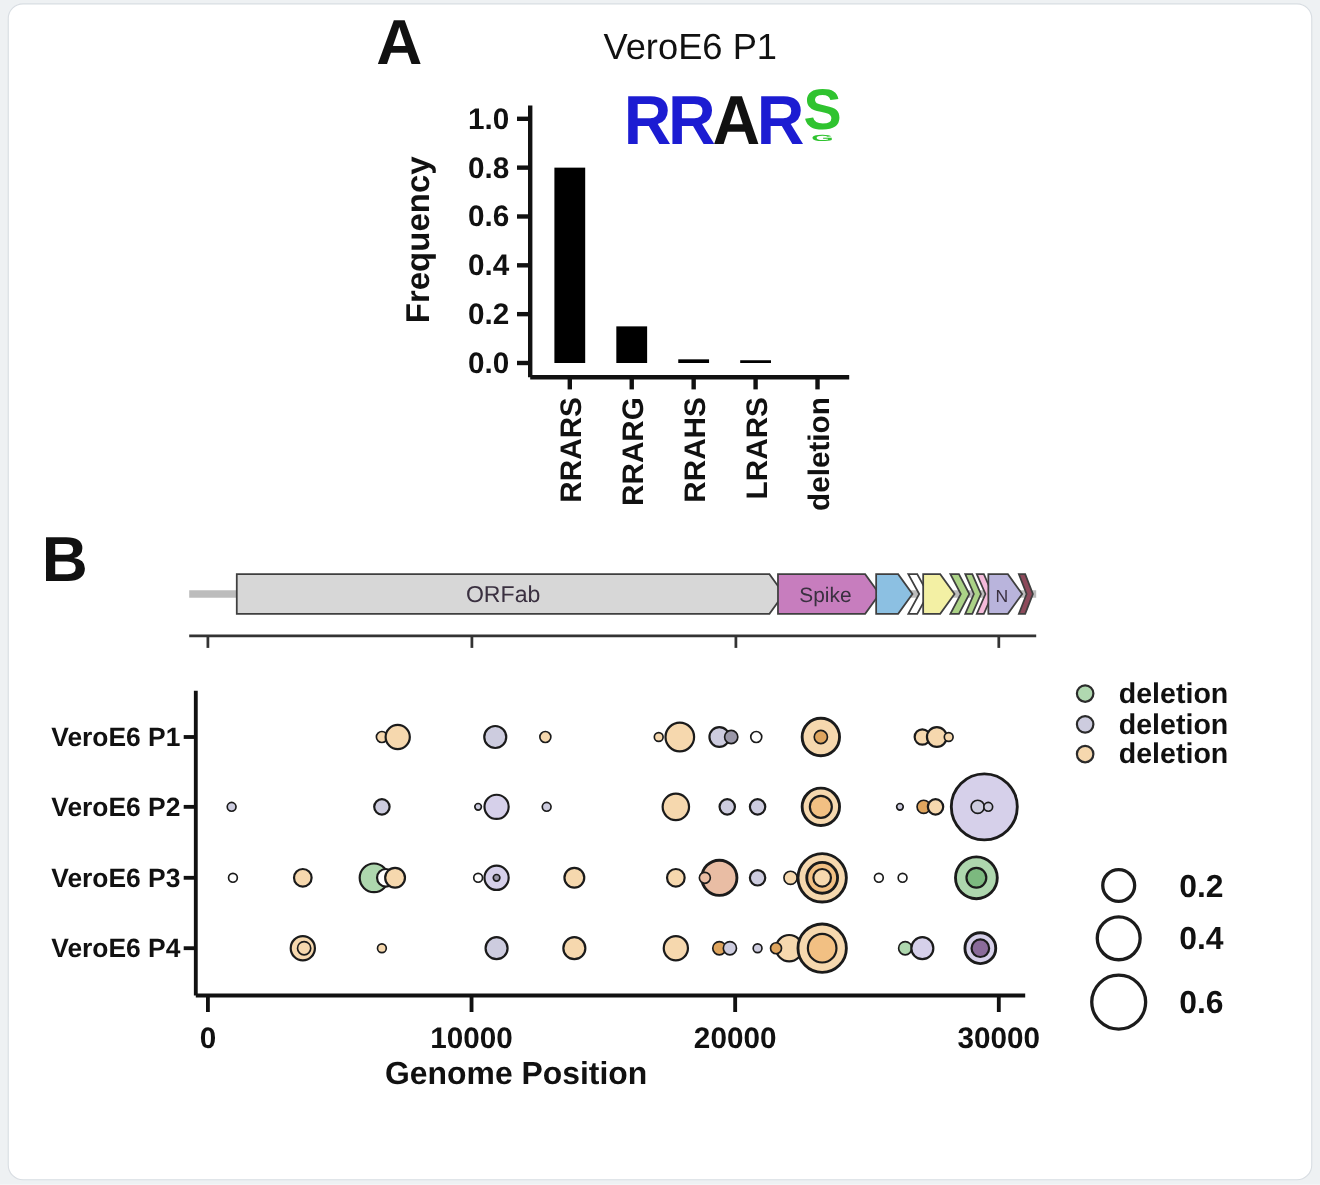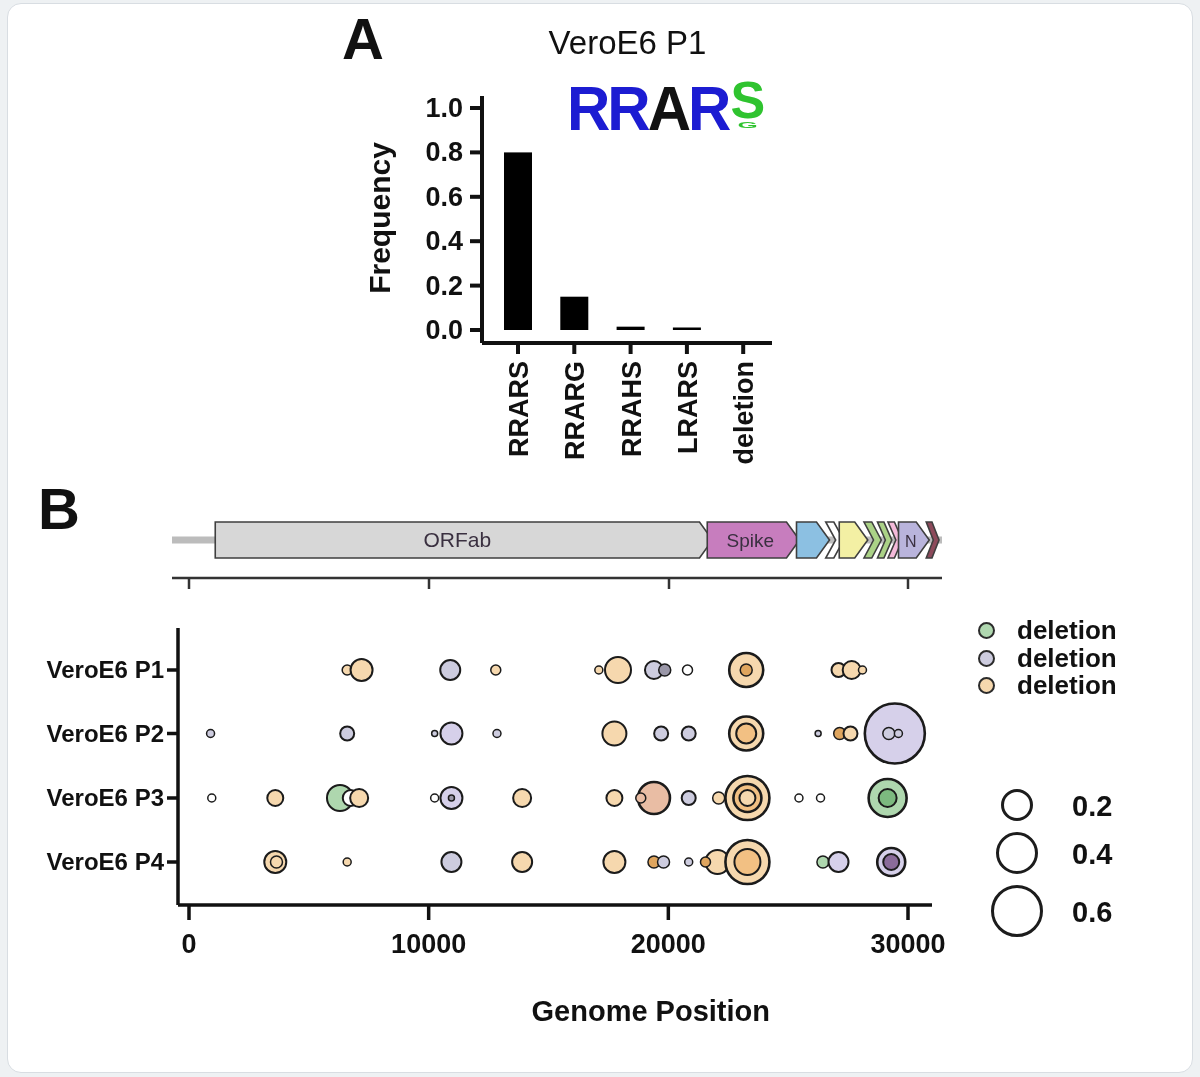--- a/index.html
+++ b/index.html
@@ -15,21 +15,21 @@
   .logo .big{font-size:60px;transform:scaleY(1.05);transform-origin:top;}
   .logo .scol{display:flex;flex-direction:column;align-items:center;margin-left:2px;}
   .logo .s-main{font-size:52px;line-height:0.88;}
   .logo .s-sub{font-size:26px;line-height:0.5;transform:scaleY(0.32);transform-origin:top;margin-top:-1px;}
   .legend{width:230px;}
   .lrow{display:flex;align-items:center;height:27.5px;}
   .lcirc{width:13px;height:13px;border:2.5px solid #2b2b2b;border-radius:50%;margin-right:22px;flex:0 0 auto;}
   .llab{font-size:26px;font-weight:bold;color:#111;}
   .size-circ{border:3px solid #1c1c1c;border-radius:50%;background:#fff;}
   .size-lab{font-size:29px;font-weight:bold;color:#111;}
-  .x-title{font-size:29px;font-weight:bold;color:#111;text-align:right;margin-top:35px;}
+  .x-title{font-size:29px;font-weight:bold;color:#111;text-align:left;}
 </style>
 </head>
 <body>
 
 <div class="card"></div>
 
 <div class="abs panel-label" style="left:342px;top:10px;">A</div>
 <div class="abs fig-title" style="left:480px;top:24px;width:295px;">VeroE6 P1</div>
 <div class="abs logo" style="left:567px;top:78px;">
     <span class="big" style="color: rgb(28, 28, 210);">R</span>

